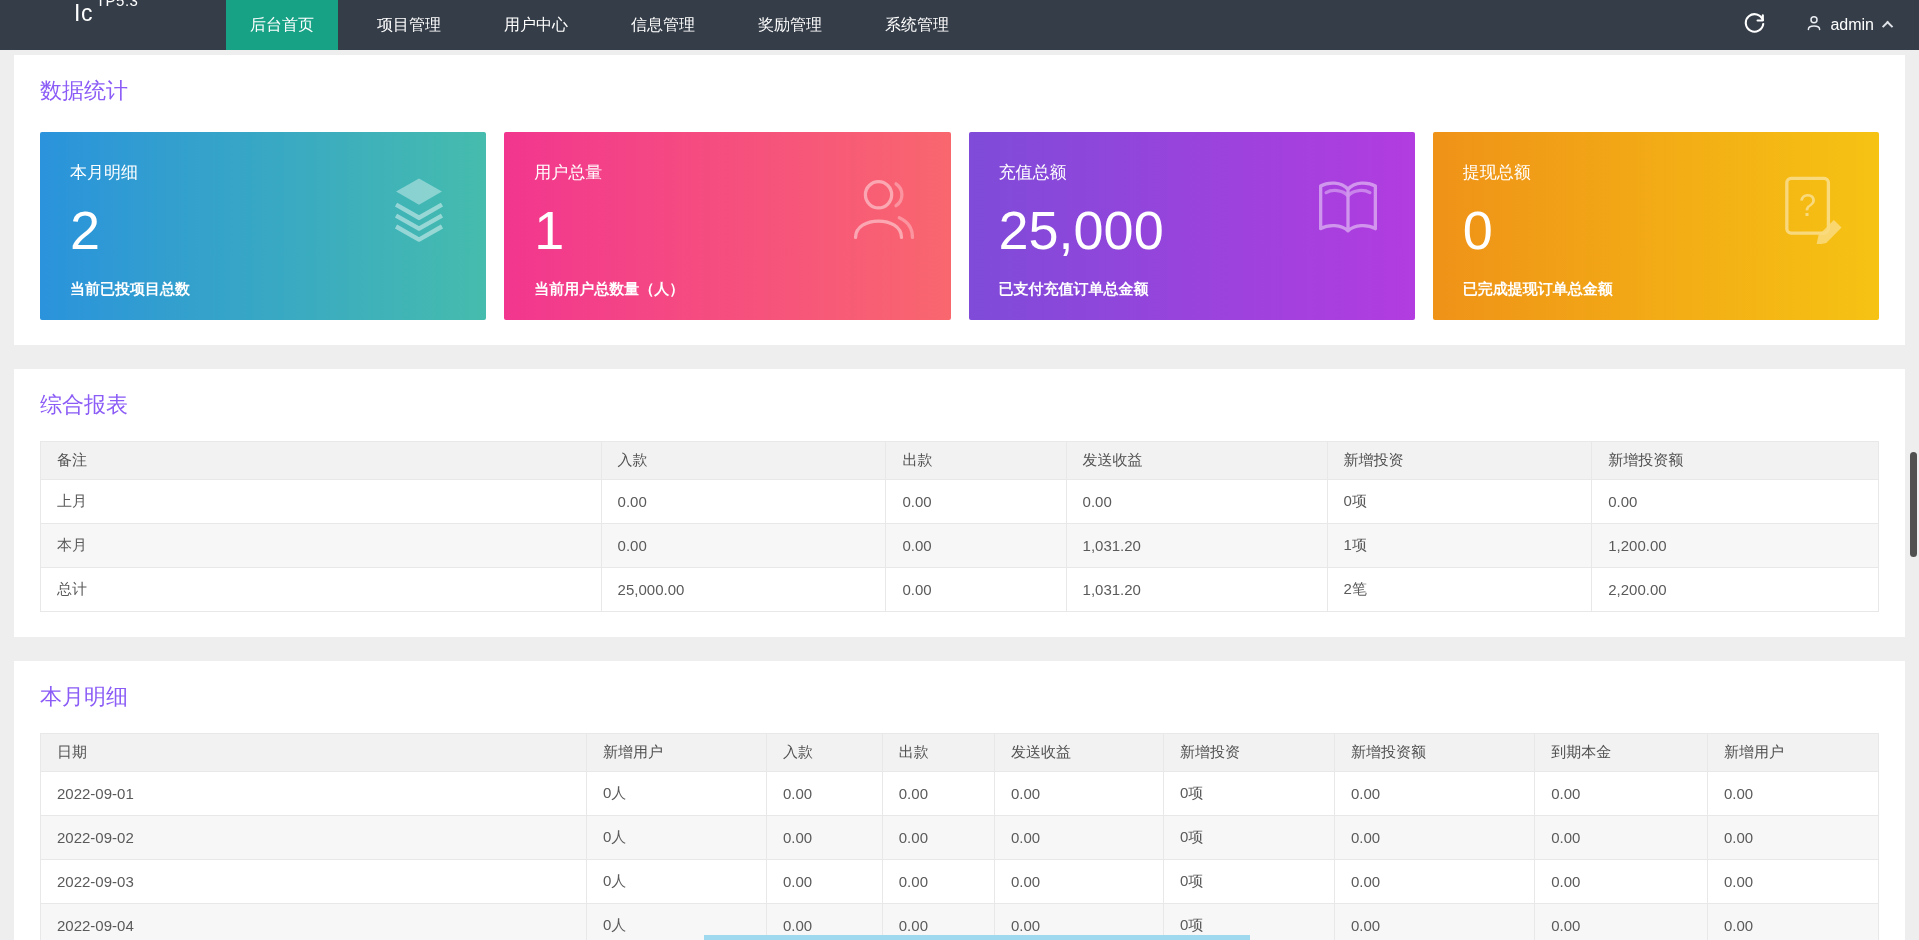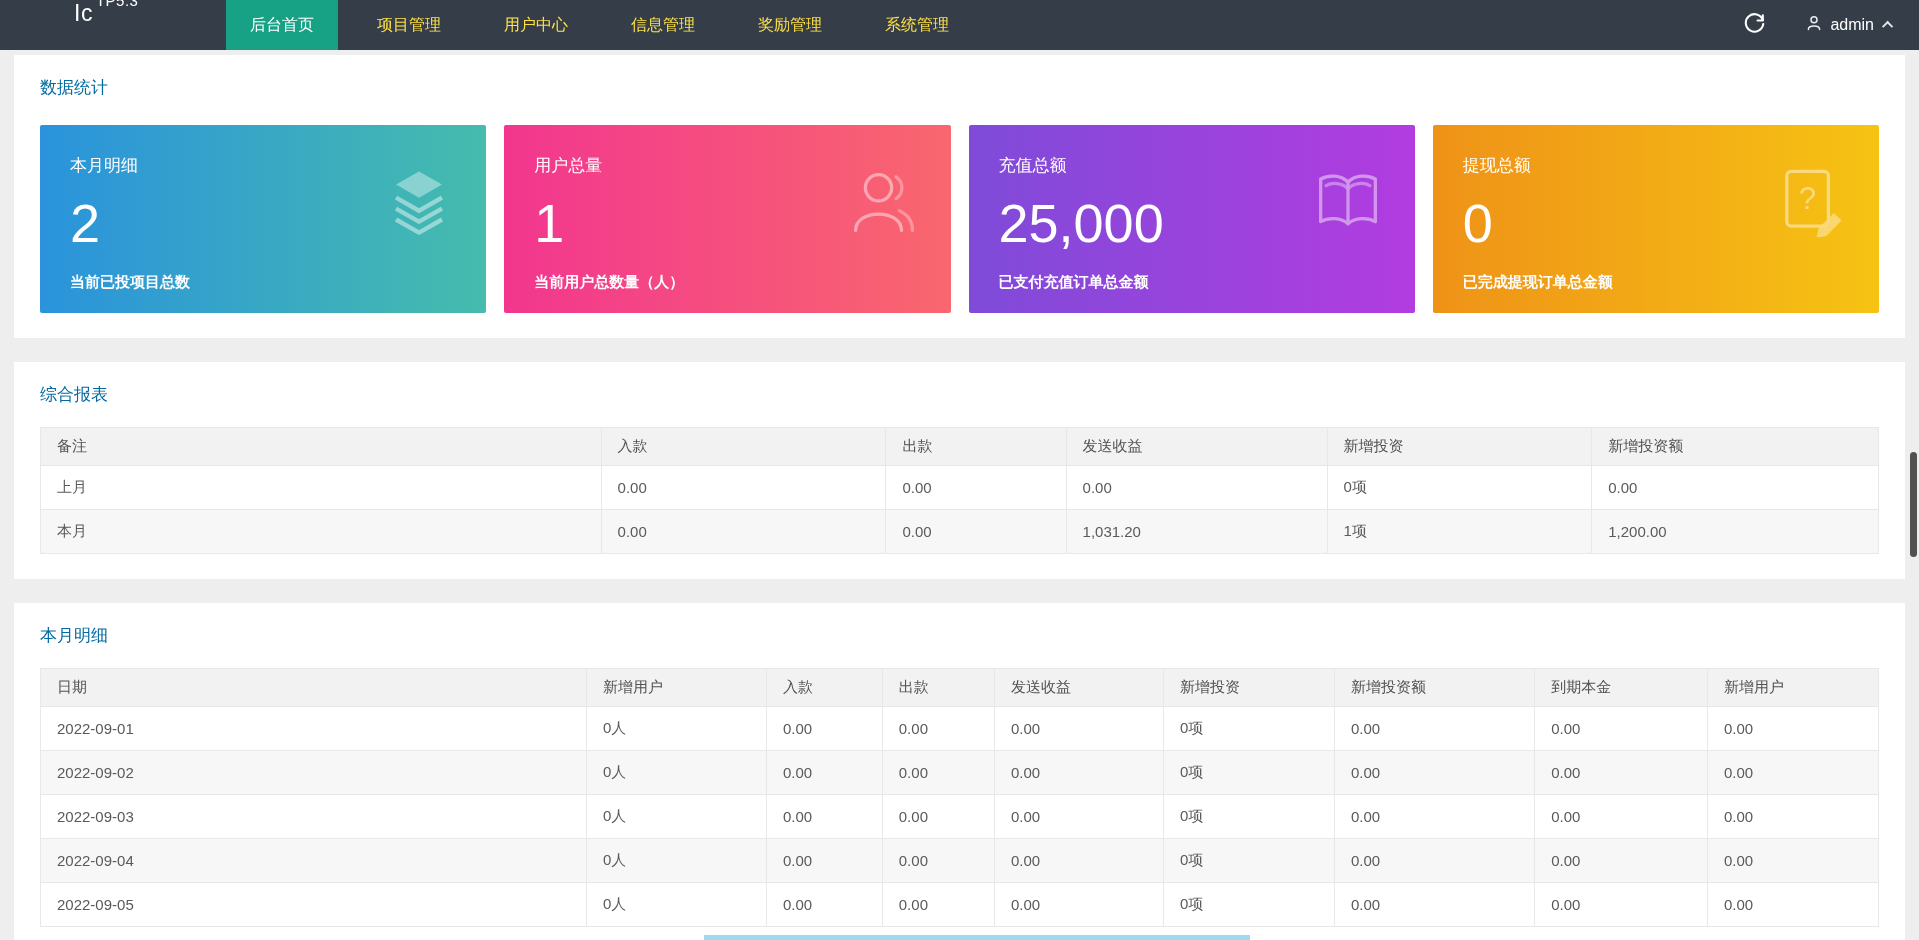--- a/index.html
+++ b/index.html
@@ -14,40 +14,40 @@
     color:#fff;
   }
   .logo {
     width:185px; display:flex; align-items:flex-start; padding-left:74px;
     font-size:23px; color:#fff; letter-spacing:0.5px; cursor:pointer;
   }
   .logo sup { font-size:15px; margin-left:3px; top:-8px; position:relative; }
   .nav-menu { display:flex; align-items:stretch;padding-left:41px; }
   .nav-item {
     display:flex; align-items:center; padding:0 24px; margin-right:15px;
-    font-size:16px; color:#fde047; cursor:pointer; white-space:nowrap;
+    font-size:16px; color:#ffffff; cursor:pointer; white-space:nowrap;
   }
   .nav-item.active { background:#17a286; color:#fff; }
   .nav-right { margin-left:auto; display:flex; align-items:stretch; }
   .refresh-btn {
     width:58px; display:flex; align-items:center; justify-content:center;
     background:transparent; border:none; cursor:pointer;
   }
   .user-menu {
     display:flex; align-items:center; gap:7px; padding:0 26px 0 22px;
     font-size:16px; color:#fff; cursor:pointer;
   }
   .chev-up {
     width:8px; height:8px; border-left:2px solid #dfe3e8; border-top:2px solid #dfe3e8;
     transform:rotate(45deg) translateY(2px); margin-left:4px;
   }
   
   main { padding:5px 14px; }
   .panel { background:#fff; margin-bottom:24px; padding:21px 26px 25px 26px; }
-  .section-title { font-size:17px; font-weight:400; color:#0369a1; }
+  .section-title { font-size:22px; font-weight:400; color:#8b5cf6; }
   
   .cards { display:grid; grid-template-columns:repeat(4,1fr); gap:18px; margin-top:26px; }
   .card { position:relative; height:188px; color:#fff; padding:29px 30px; border-radius:2px; overflow:hidden; }
   .card-title { font-size:17px; font-weight:400; margin-bottom:19px; }
   .card-value { font-size:54px; font-weight:400; line-height:1; margin-bottom:23px; }
   .card-desc { font-size:15px;font-weight:bold; }
   .card-icon { position:absolute; right:32px; top:42px; width:70px; height:70px; opacity:.45; }
   .card-icon svg { width:100%; height:100%; }
   
   table { width:100%; border-collapse:collapse; margin-top:21px; table-layout:fixed; }
@@ -178,20 +178,28 @@
             <td>0.00</td>
           </tr>
           <tr>
             <td>本月</td>
             <td>0.00</td>
             <td>0.00</td>
             <td>1,031.20</td>
             <td>1项</td>
             <td>1,200.00</td>
           </tr>
+          <tr>
+            <td>总计</td>
+            <td>25,000.00</td>
+            <td>0.00</td>
+            <td>1,031.20</td>
+            <td>2笔</td>
+            <td>2,200.00</td>
+          </tr>
         </tbody>
     </table>
   </section>
 
   <section class="panel">
     <h2 class="section-title">本月明细</h2>
     <table>
       <thead>
           <tr>
             <th style="width: 29.7%;">日期</th>

